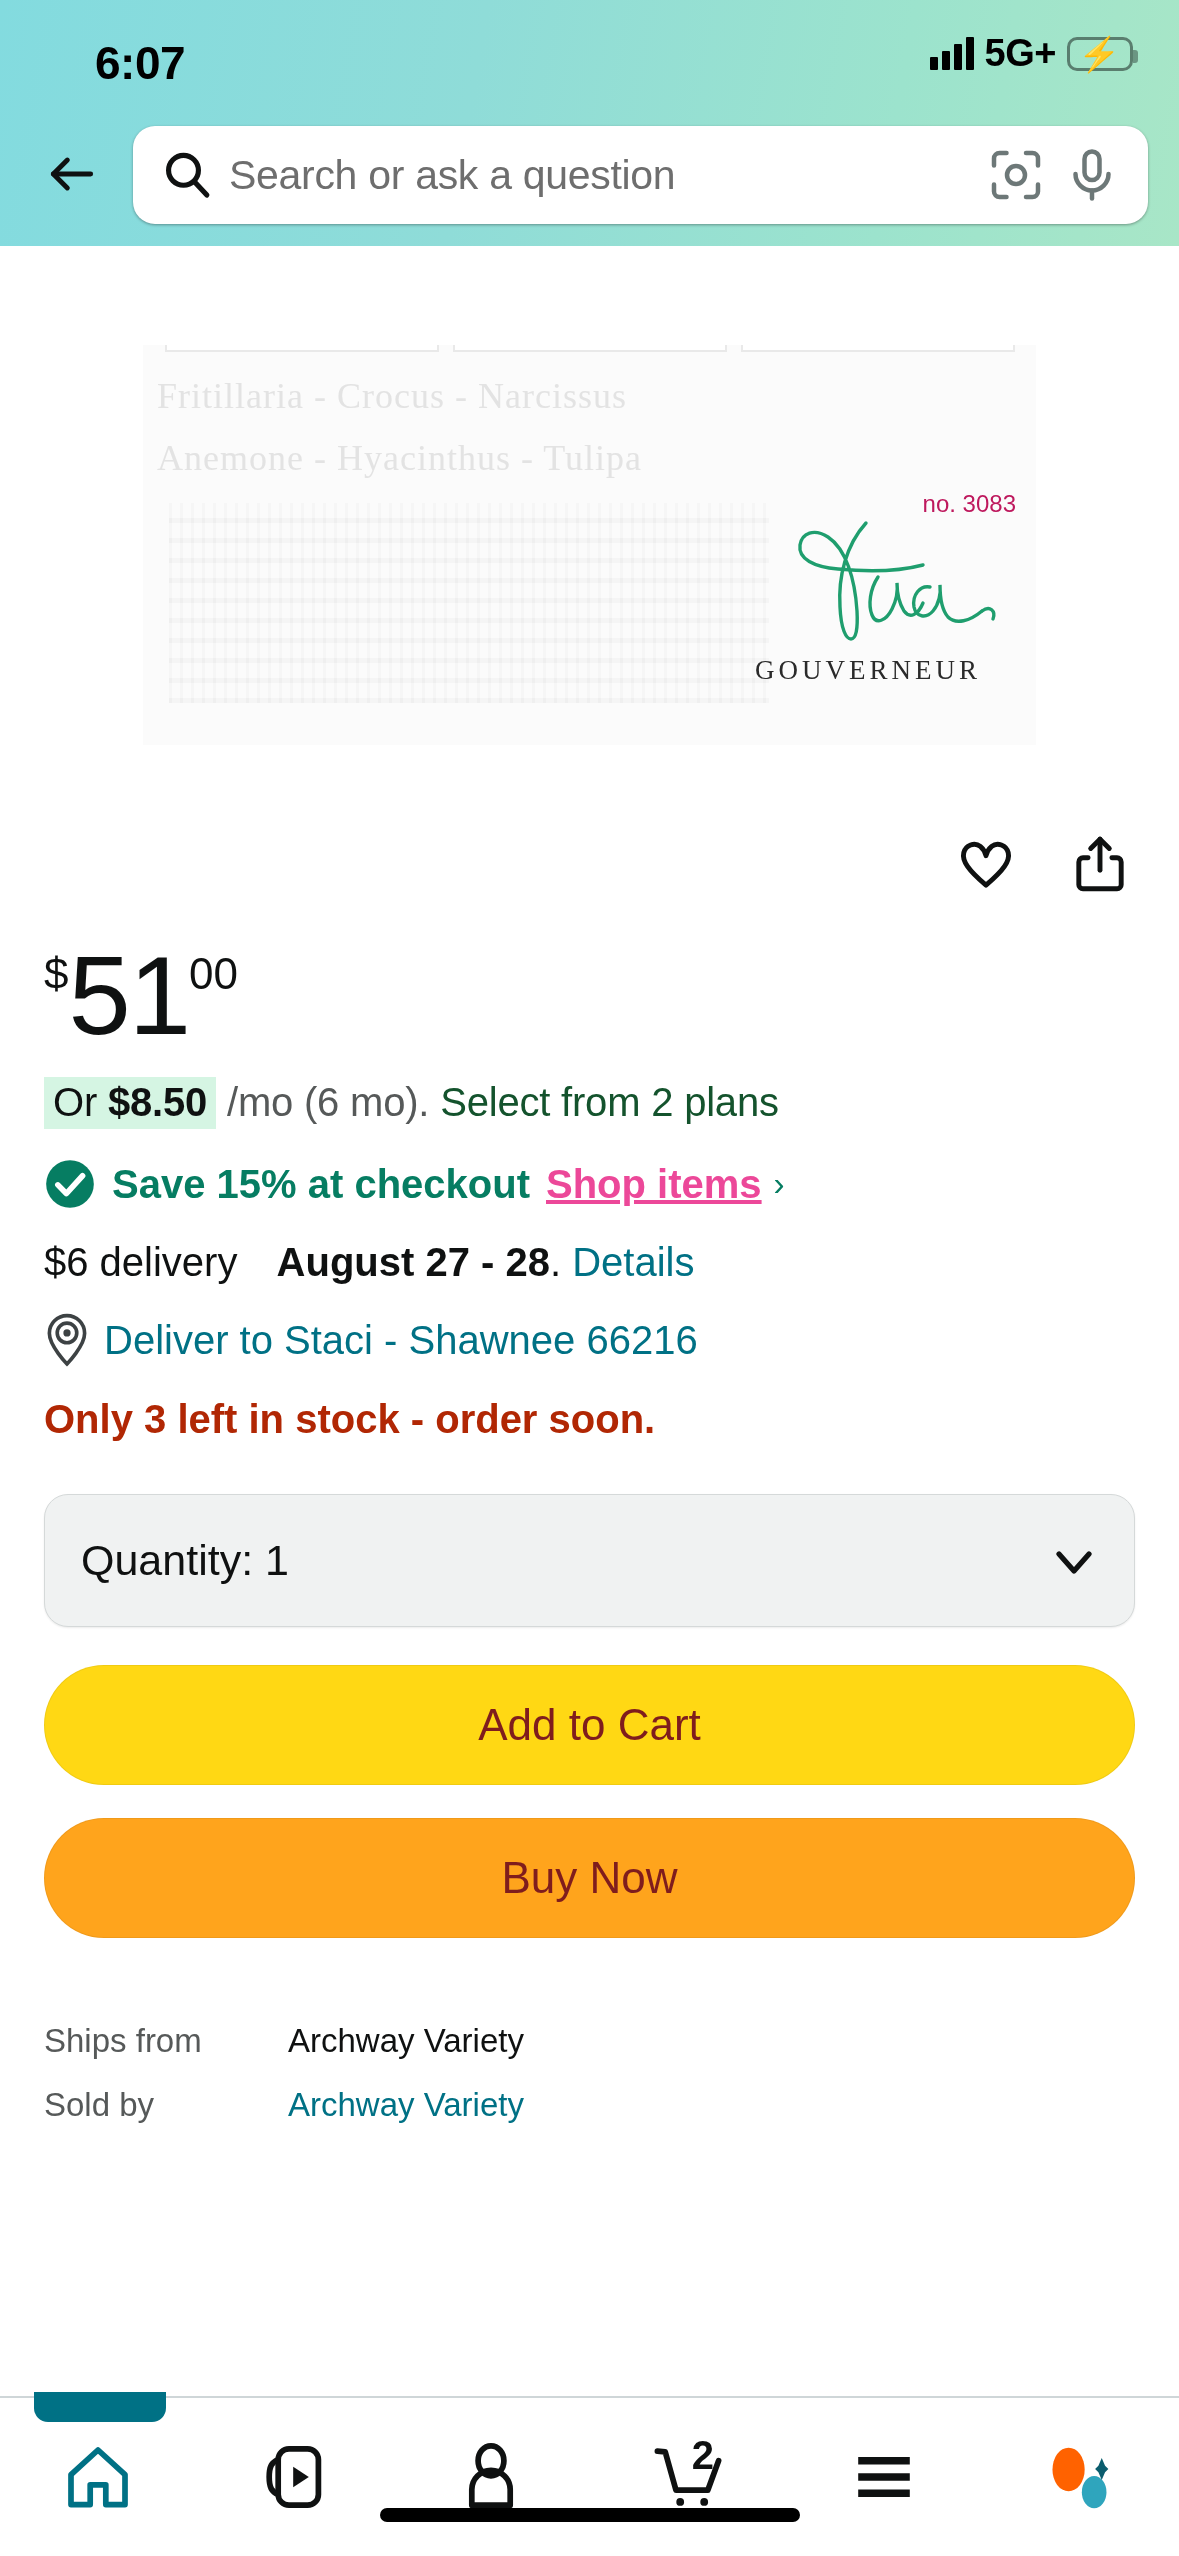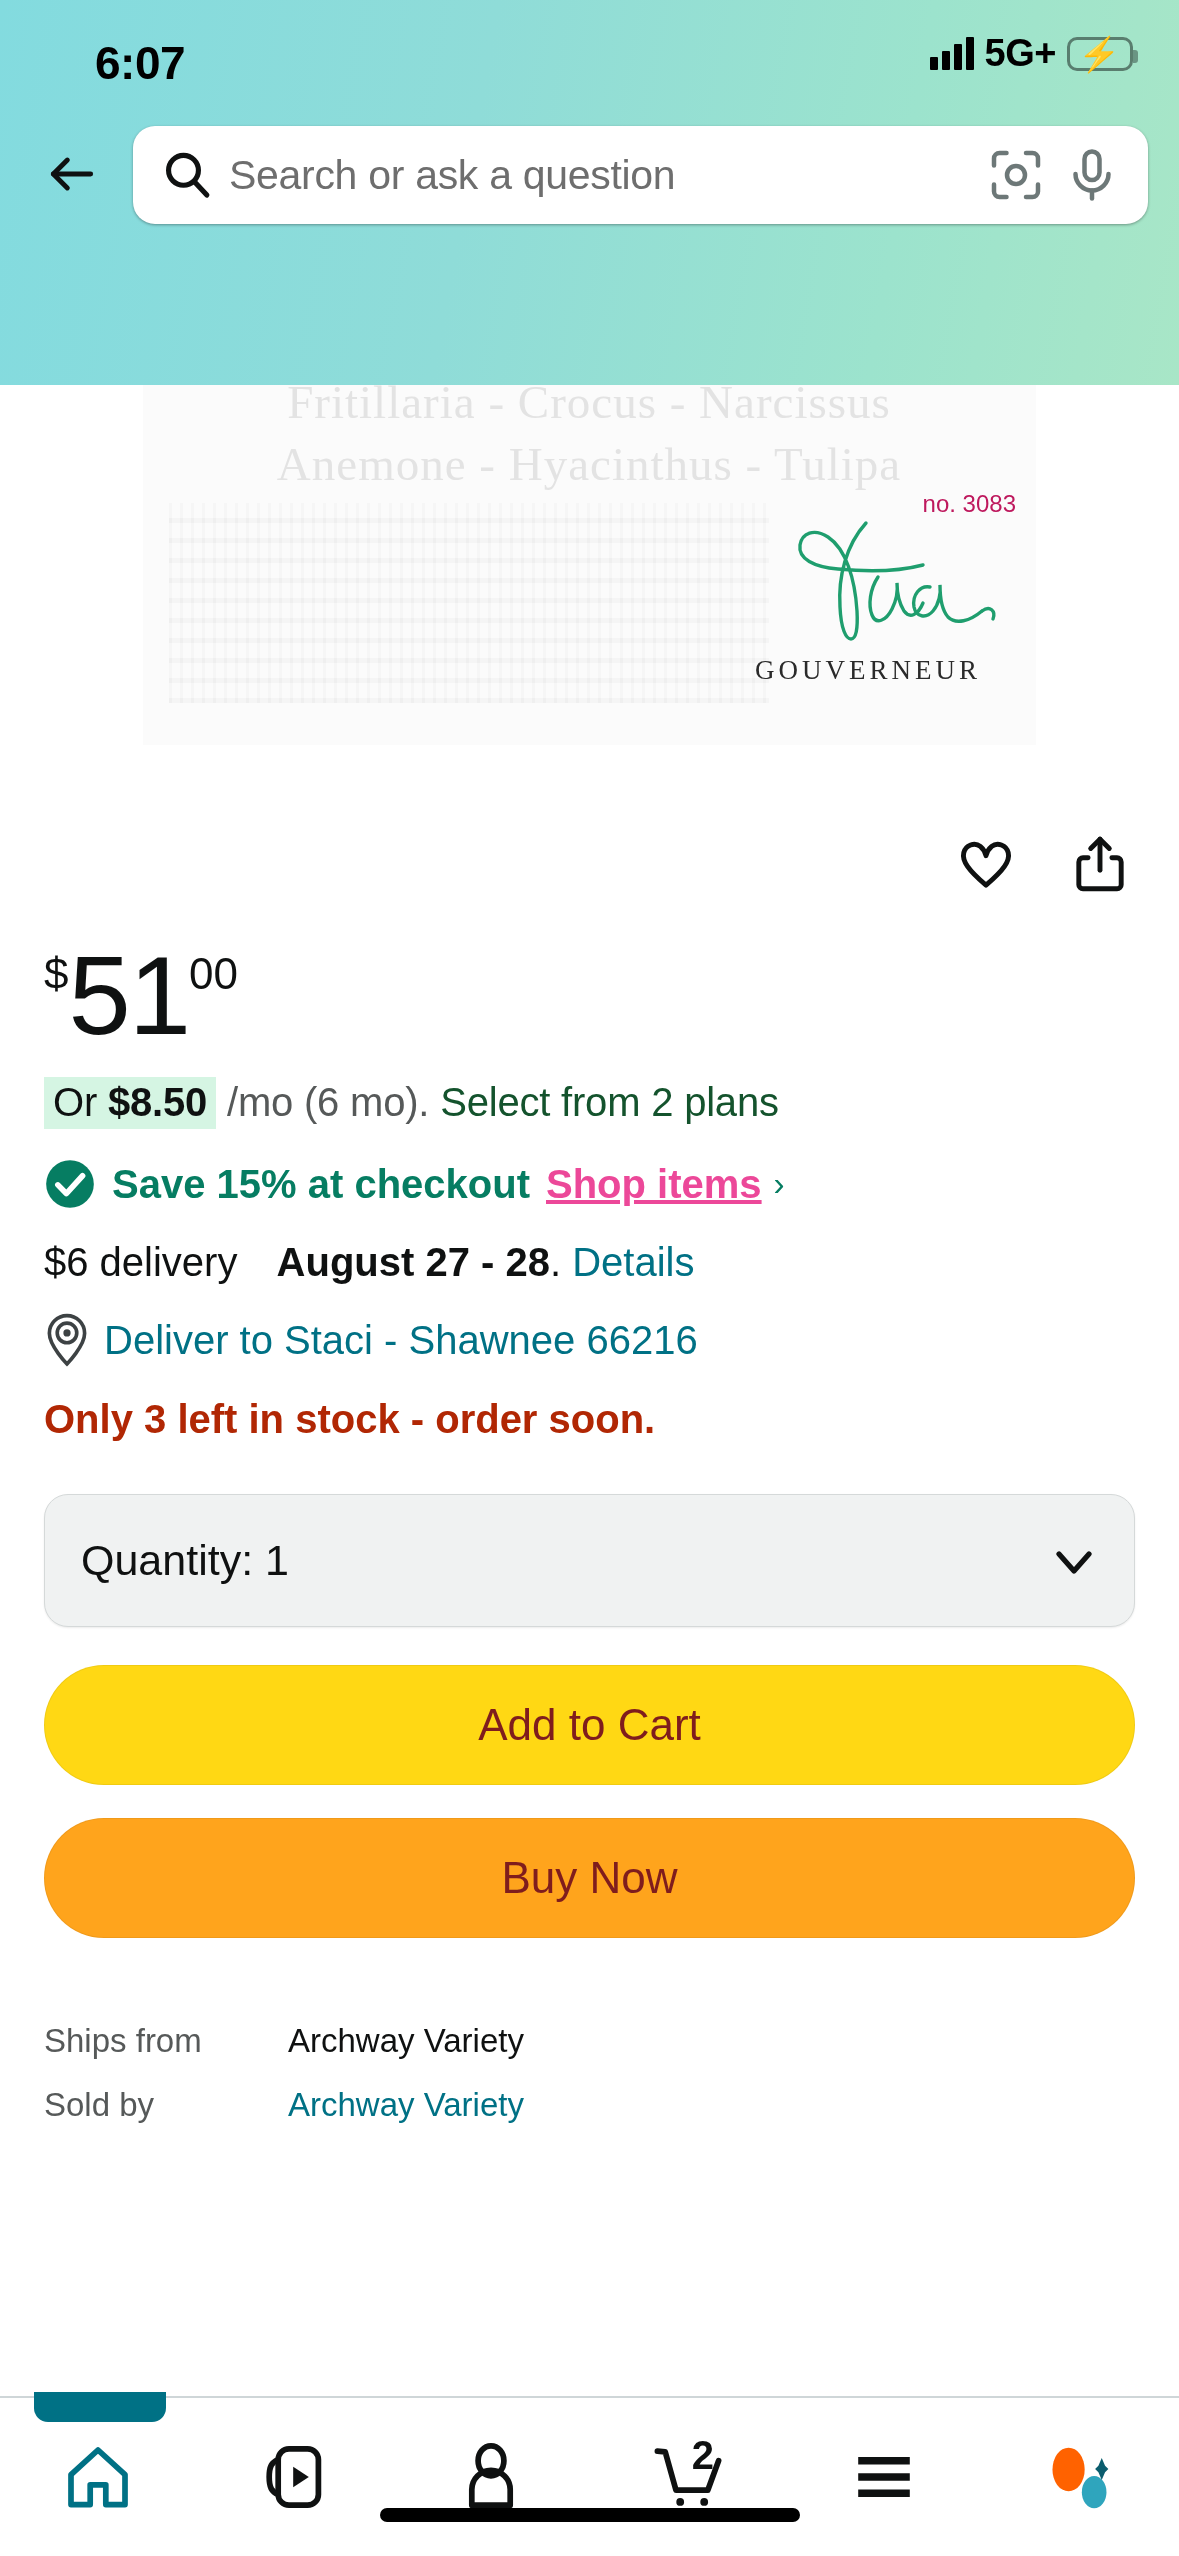--- a/index.html
+++ b/index.html
@@ -6,21 +6,21 @@
   html, body { width:1179px; height:2556px; }
   body {
     font-family:"Liberation Sans", sans-serif;
     background:#ffffff;
     overflow:hidden;
     position:relative;
   }
 
   
   .header {
-    position:absolute; top:0; left:0; width:1179px; height:385px;
+    position:absolute; top:0; left:0; width:1179px; height:246px;
     background:linear-gradient(100deg,#83dbdf 0%, #8fdcd8 40%, #9ce3cd 75%, #a8e6c7 100%);
     z-index:30;
   }
   .statusbar {
     position:absolute; top:0; left:0; width:1179px; height:120px;
   }
   .sb-time {
     position:absolute; left:95px; top:36px;
     font-size:46px; font-weight:bold; color:#000; letter-spacing:-0.5px;
   }
@@ -79,23 +79,23 @@
   .prodcard {
     position:absolute; left:143px; top:-120px; width:893px; height:520px;
     background:#fbfbfb;
   }
   .boxrow {
     position:absolute; top:95px; left:22px; width:850px; height:32px;
     display:flex; gap:14px;
   }
   .boxrow .bx { flex:1; border:2px solid #e9e9e9; border-top:none; background:#fff; }
   .botline {
-    position:absolute; left:26px; width:840px;
-    font-family:"Liberation Serif", serif; font-size:47px; color:#e3e3e3;
-    letter-spacing:1px; text-align:center; white-space:nowrap;
+    position:absolute; left:14px; width:840px;
+    font-family:"Liberation Serif", serif; font-size:36px; color:#e3e3e3;
+    letter-spacing:1px; white-space:nowrap;
   }
   .botline.l1 { top:150px; }
   .botline.l2 { top:212px; }
   .microtext {
     position:absolute; left:26px; top:278px; width:600px; height:200px;
     background:
       repeating-linear-gradient(0deg, rgba(0,0,0,.030) 0 5px, transparent 5px 20px),
       repeating-linear-gradient(90deg, rgba(0,0,0,.028) 0 3px, transparent 3px 11px);
     opacity:.85;
   }

